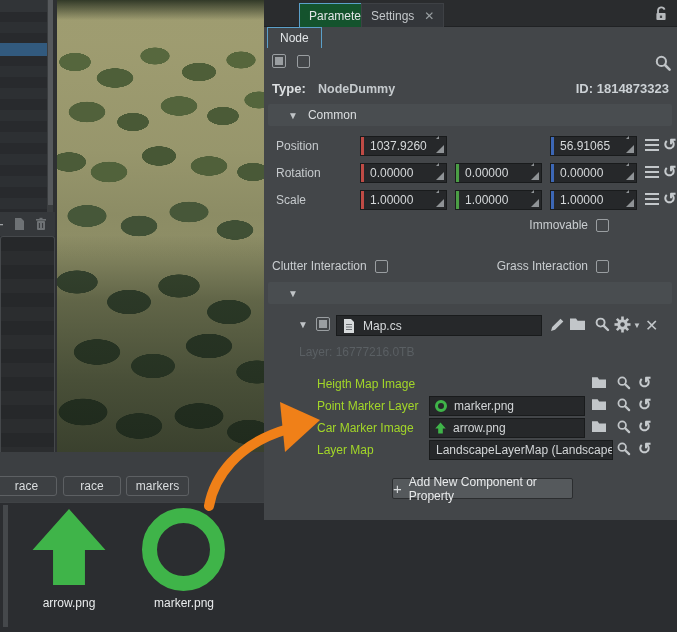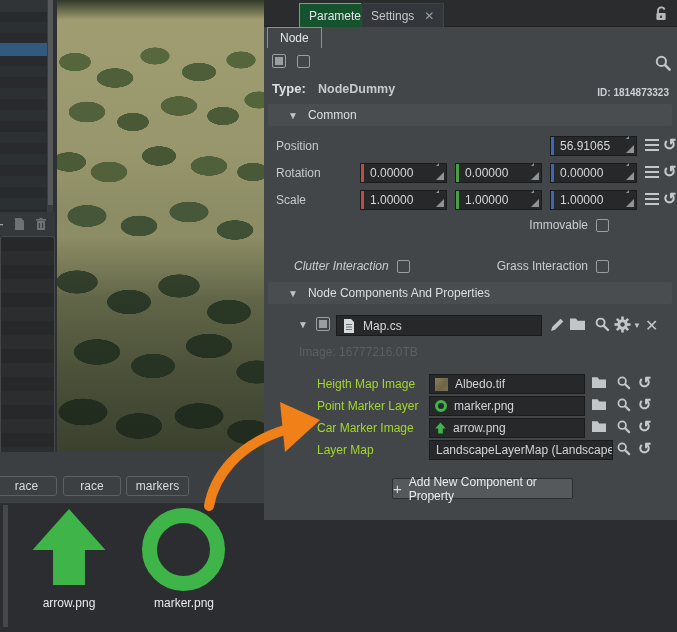--- a/index.html
+++ b/index.html
@@ -90,21 +90,21 @@
   .chk-part::after{ content:""; position:absolute; left:2px; top:2px; right:2px; bottom:2px; background:#9a9ea1; }
 
   .name-cb1{ position:absolute; left:8px; top:54px; }
   .name-cb2{ position:absolute; left:33px; top:55px; }
   .name-field{ position:absolute; left:54px; top:52px; width:330px; height:22px; background:#26282a;
     border:1px solid #191b1c; color:#d7dadc; display:flex; align-items:center; padding-left:8px; }
   .name-search{ position:absolute; right:5px; top:54px; }
 
   .type-label{ position:absolute; left:8px; top:81px; font-weight:bold; font-size:13px; color:#dde0e2; }
   .type-value{ position:absolute; left:54px; top:82px; font-weight:bold; font-size:12.5px; color:#c5cacd; }
-  .id-wrap{ position:absolute; right:8px; top:87px; font-weight:bold; font-size:10px; color:#ccd1d5; }
+  .id-wrap{ position:absolute; right:8px; top:81px; font-weight:bold; font-size:13px; color:#ccd1d5; }
 
   .sec-header{ position:absolute; left:4px; width:404px; height:22px; background:#494d50; border-radius:2px;
     display:flex; align-items:center; gap:10px; padding-left:20px; color:#dcdfe1; }
   .sec-common{ top:104px; } .sec-comp{ top:282px; }
   .caret{ color:#c0c4c7; font-size:10px; }
 
   .t-label{ position:absolute; left:12px; color:#c6cacd; }
   .num-field{ position:absolute; width:87px; height:20px; background:#26282a; border:1px solid #191b1c;
     color:#d6d9db; display:flex; align-items:center; padding-left:9px; }
   .num-field::before{ content:""; position:absolute; left:0; top:0; bottom:0; width:3px; }
@@ -113,21 +113,21 @@
   .corner{ position:absolute; right:2px; bottom:2px; width:0; height:0;
     border-left:8px solid transparent; border-bottom:8px solid #8f9396; }
   .corner::after{ content:""; position:absolute; left:-8px; top:-9px; width:0; height:0;
     border-left:3px solid transparent; border-bottom:3px solid #8f9396; }
   .hamb{ position:absolute; left:381px; display:flex; flex-direction:column; gap:3px; width:14px; }
   .hamb span{ display:block; height:2px; background:#c3c7ca; }
   .reset{ position:absolute; left:399px; color:#c6cacd; font-size:16px; font-weight:bold; line-height:16px; }
 
   .flag-row{ position:absolute; display:flex; align-items:center; gap:8px; color:#c9cdd0; }
   .fr-immov{ right:68px; top:218px; } .fr-culled{ right:68px; top:239px; }
-  .fr-clutter{ left:30px; top:259px;font-style:italic; } .fr-grass{ right:68px; top:259px; }
+  .fr-clutter{ left:8px; top:259px; } .fr-grass{ right:68px; top:259px; }
 
   .comp-caret{ position:absolute; left:34px; top:319px; }
   .comp-chk{ position:absolute; left:52px; top:317px; }
   .comp-field{ position:absolute; left:72px; top:315px; width:206px; height:21px; background:#26282a;
     border:1px solid #191b1c; display:flex; align-items:center; gap:8px; padding-left:6px; color:#d6d9db; }
   .ric{ position:absolute; top:316px; width:18px; height:18px; }
   .ric svg{ display:block; }
   .size-text{ position:absolute; left:35px; top:345px; color:#5a5f63; }
 
   .prop-label{ position:absolute; left:53px; color:#a2d629; }
@@ -230,20 +230,24 @@
       <span>ID:</span>
       <span>1814873323</span>
     </span>
 
     <div class="sec-header sec-common">
       <span class="caret">▼</span>
       <span>Common</span>
     </div>
 
     <span class="t-label" style="top:139px">Position</span>
+    <div class="num-field nf-x nf-c1" style="top:136px">
+        <span>1037.9260</span>
+        <i class="corner"></i>
+      </div>
     <div class="num-field nf-z nf-c3" style="top:136px">
         <span>56.91065</span>
         <i class="corner"></i>
       </div>
     <div class="hamb" style="top:139px">
         <span></span>
         <span></span>
         <span></span>
       </div>
     <span class="reset" style="top:137px">↺</span>
@@ -296,21 +300,20 @@
       <span>Clutter Interaction</span>
       <div class="chk"></div>
     </div>
     <div class="flag-row fr-grass">
       <span>Grass Interaction</span>
       <div class="chk"></div>
     </div>
 
     <div class="sec-header sec-comp">
       <span class="caret">▼</span>
-      <span>Node Components And Properties</span>
     </div>
 
     <span class="caret comp-caret">▼</span>
     <div class="chk-part comp-chk"></div>
     <div class="comp-field">
       <svg width="12" height="14" viewBox="0 0 12 14">
         <path d="M1 0 h7 l3 3 v11 H1 z" fill="#d7dadc"></path>
         <line x1="3" y1="5.5" x2="9" y2="5.5" stroke="#6d7174" stroke-width="1"></line>
         <line x1="3" y1="8" x2="9" y2="8" stroke="#6d7174" stroke-width="1"></line>
         <line x1="3" y1="10.5" x2="9" y2="10.5" stroke="#6d7174" stroke-width="1"></line>
@@ -341,27 +344,23 @@
           <rect x="7.2" y="0.5" width="2.6" height="16" transform="rotate(45 8.5 8.5)"></rect>
           <rect x="7.2" y="0.5" width="2.6" height="16" transform="rotate(-45 8.5 8.5)"></rect>
           <circle cx="8.5" cy="8.5" r="5.2"></circle>
         </g>
         <circle cx="8.5" cy="8.5" r="2.2" fill="#434649"></circle>
       </svg>
     </span>
     <span class="caret" style="position:absolute; left:369px; top:321px; font-size:8px;">▼</span>
     <span style="position:absolute; left:381px; top:316px; color:#c2c6c9; font-size:16px;">✕</span>
 
-    <span class="size-text">Image: 16777216.0TB</span>
+    <span class="size-text">Layer: 16777216.0TB</span>
 
     <span class="prop-label" style="top:377px">Heigth Map Image</span>
-    <div class="prop-field" style="top:374px">
-      <span class="thumb-tex"></span>
-      <span>Albedo.tif</span>
-    </div>
     <span class="row-ic" style="top:375px; left:327px">
       <svg width="16" height="14" viewBox="0 0 17 15">
           <path d="M1 2.5 h6 l1.6 2.2 H16 V14 H1 z" fill="#c2c6c9"></path>
         </svg></span>
     <span class="row-ic" style="top:375px; left:352px">
       <svg width="15" height="15" viewBox="0 0 16 16">
           <circle cx="6.6" cy="6.6" r="4" fill="none" stroke="#c2c6c9" stroke-width="1.9"></circle>
           <line x1="9.8" y1="9.8" x2="14" y2="14" stroke="#c2c6c9" stroke-width="2.4" stroke-linecap="round"></line>
         </svg></span>
     <span class="reset" style="top:375px; left:374px">↺</span>

